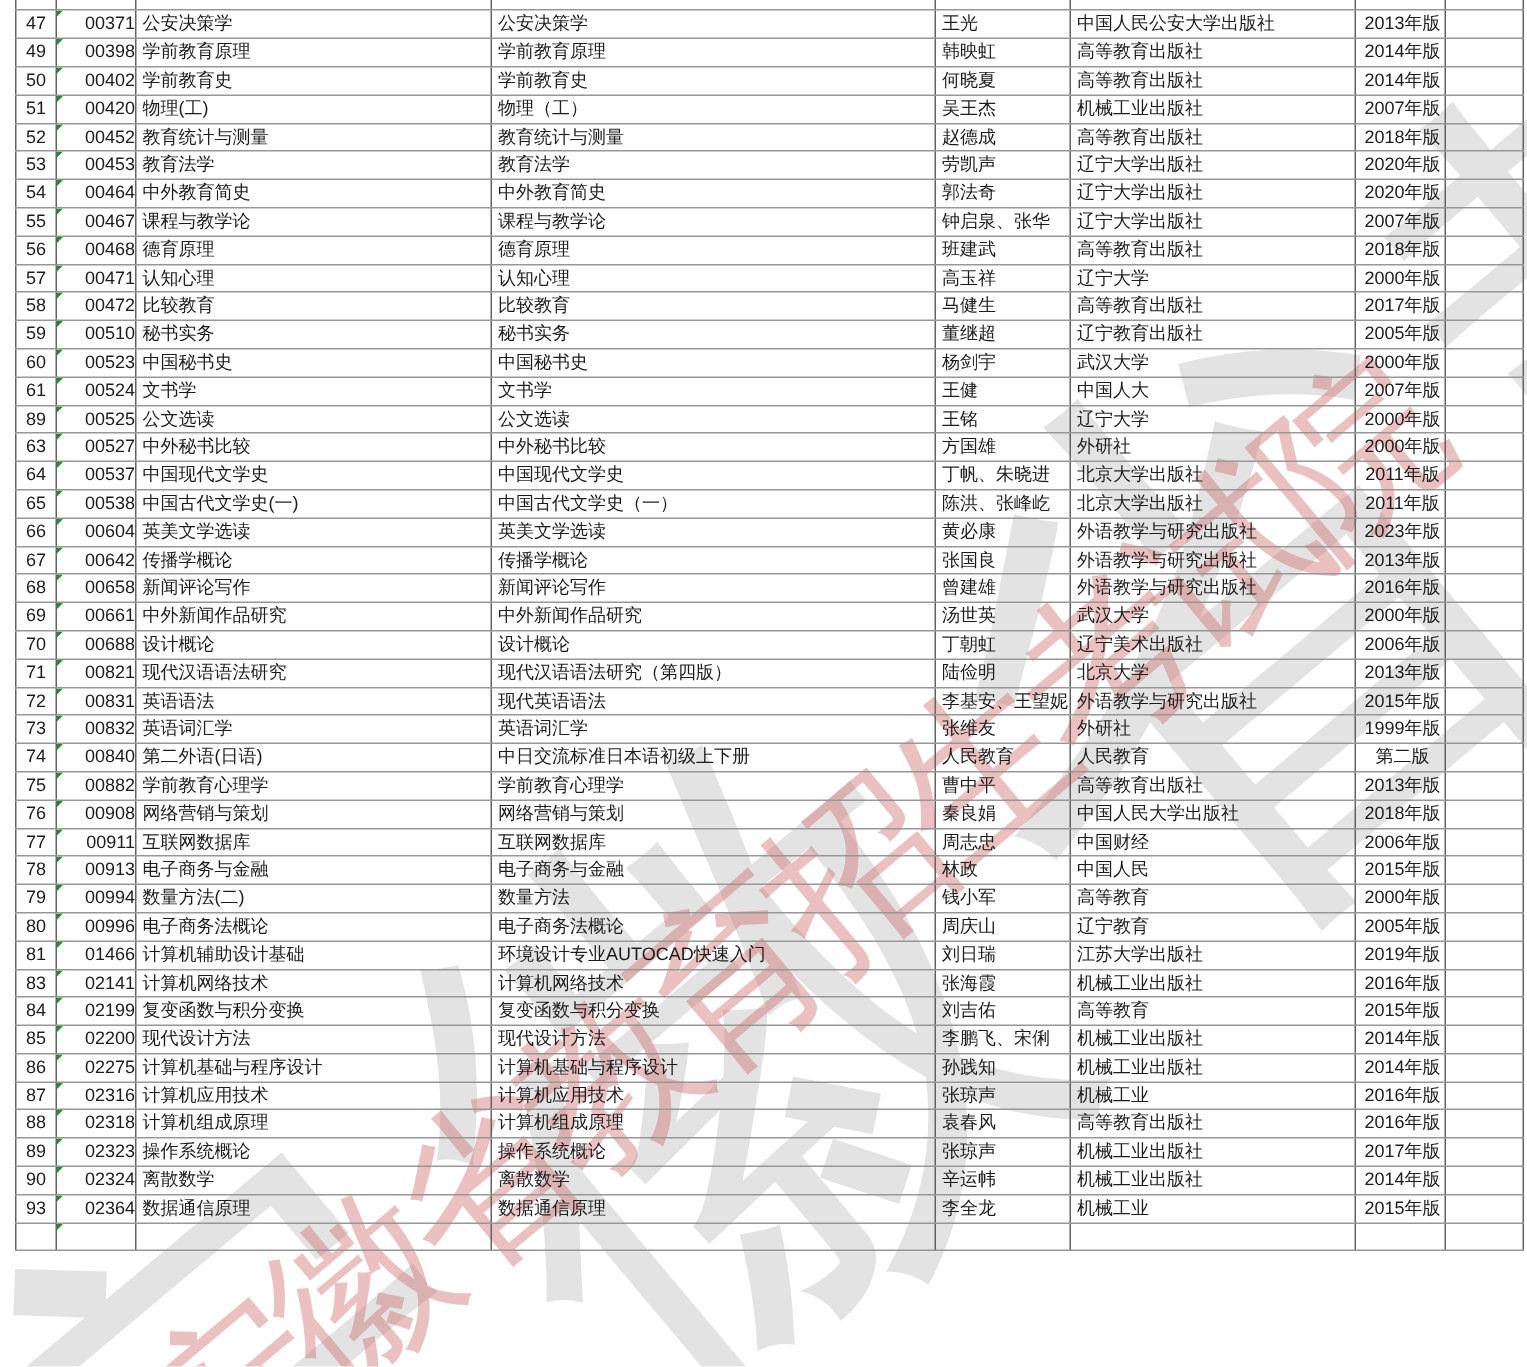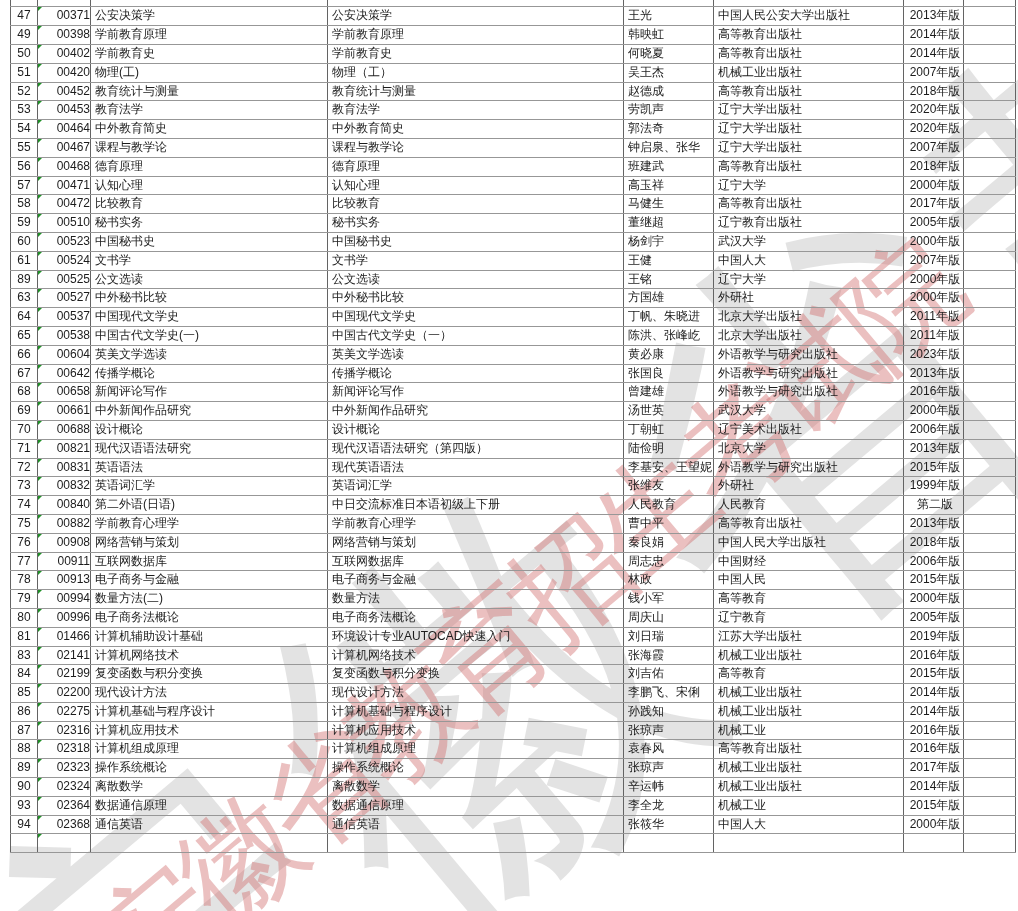--- a/index.html
+++ b/index.html
@@ -492,30 +492,20 @@
       <tr>
     <td class="c-no">93</td>
     <td class="c-code">02364</td>
     <td class="c-course">数据通信原理</td>
     <td class="c-book">数据通信原理</td>
     <td class="c-author">李全龙</td>
     <td class="c-pub">机械工业</td>
     <td class="c-ed">2015年版</td>
     <td class="c-empty"></td>
   </tr>
-      <tr>
-    <td class="c-no">94</td>
-    <td class="c-code">02368</td>
-    <td class="c-course">通信英语</td>
-    <td class="c-book">通信英语</td>
-    <td class="c-author">张筱华</td>
-    <td class="c-pub">中国人大</td>
-    <td class="c-ed">2000年版</td>
-    <td class="c-empty"></td>
-  </tr>
       <tr id="sliver-bottom">
       <td class="c-no"></td>
         <td class="c-code"></td>
       <td class="c-course"></td>
         <td class="c-book"></td>
       <td class="c-author"></td>
         <td class="c-pub"></td>
       <td class="c-ed"></td>
         <td></td>
     </tr>

